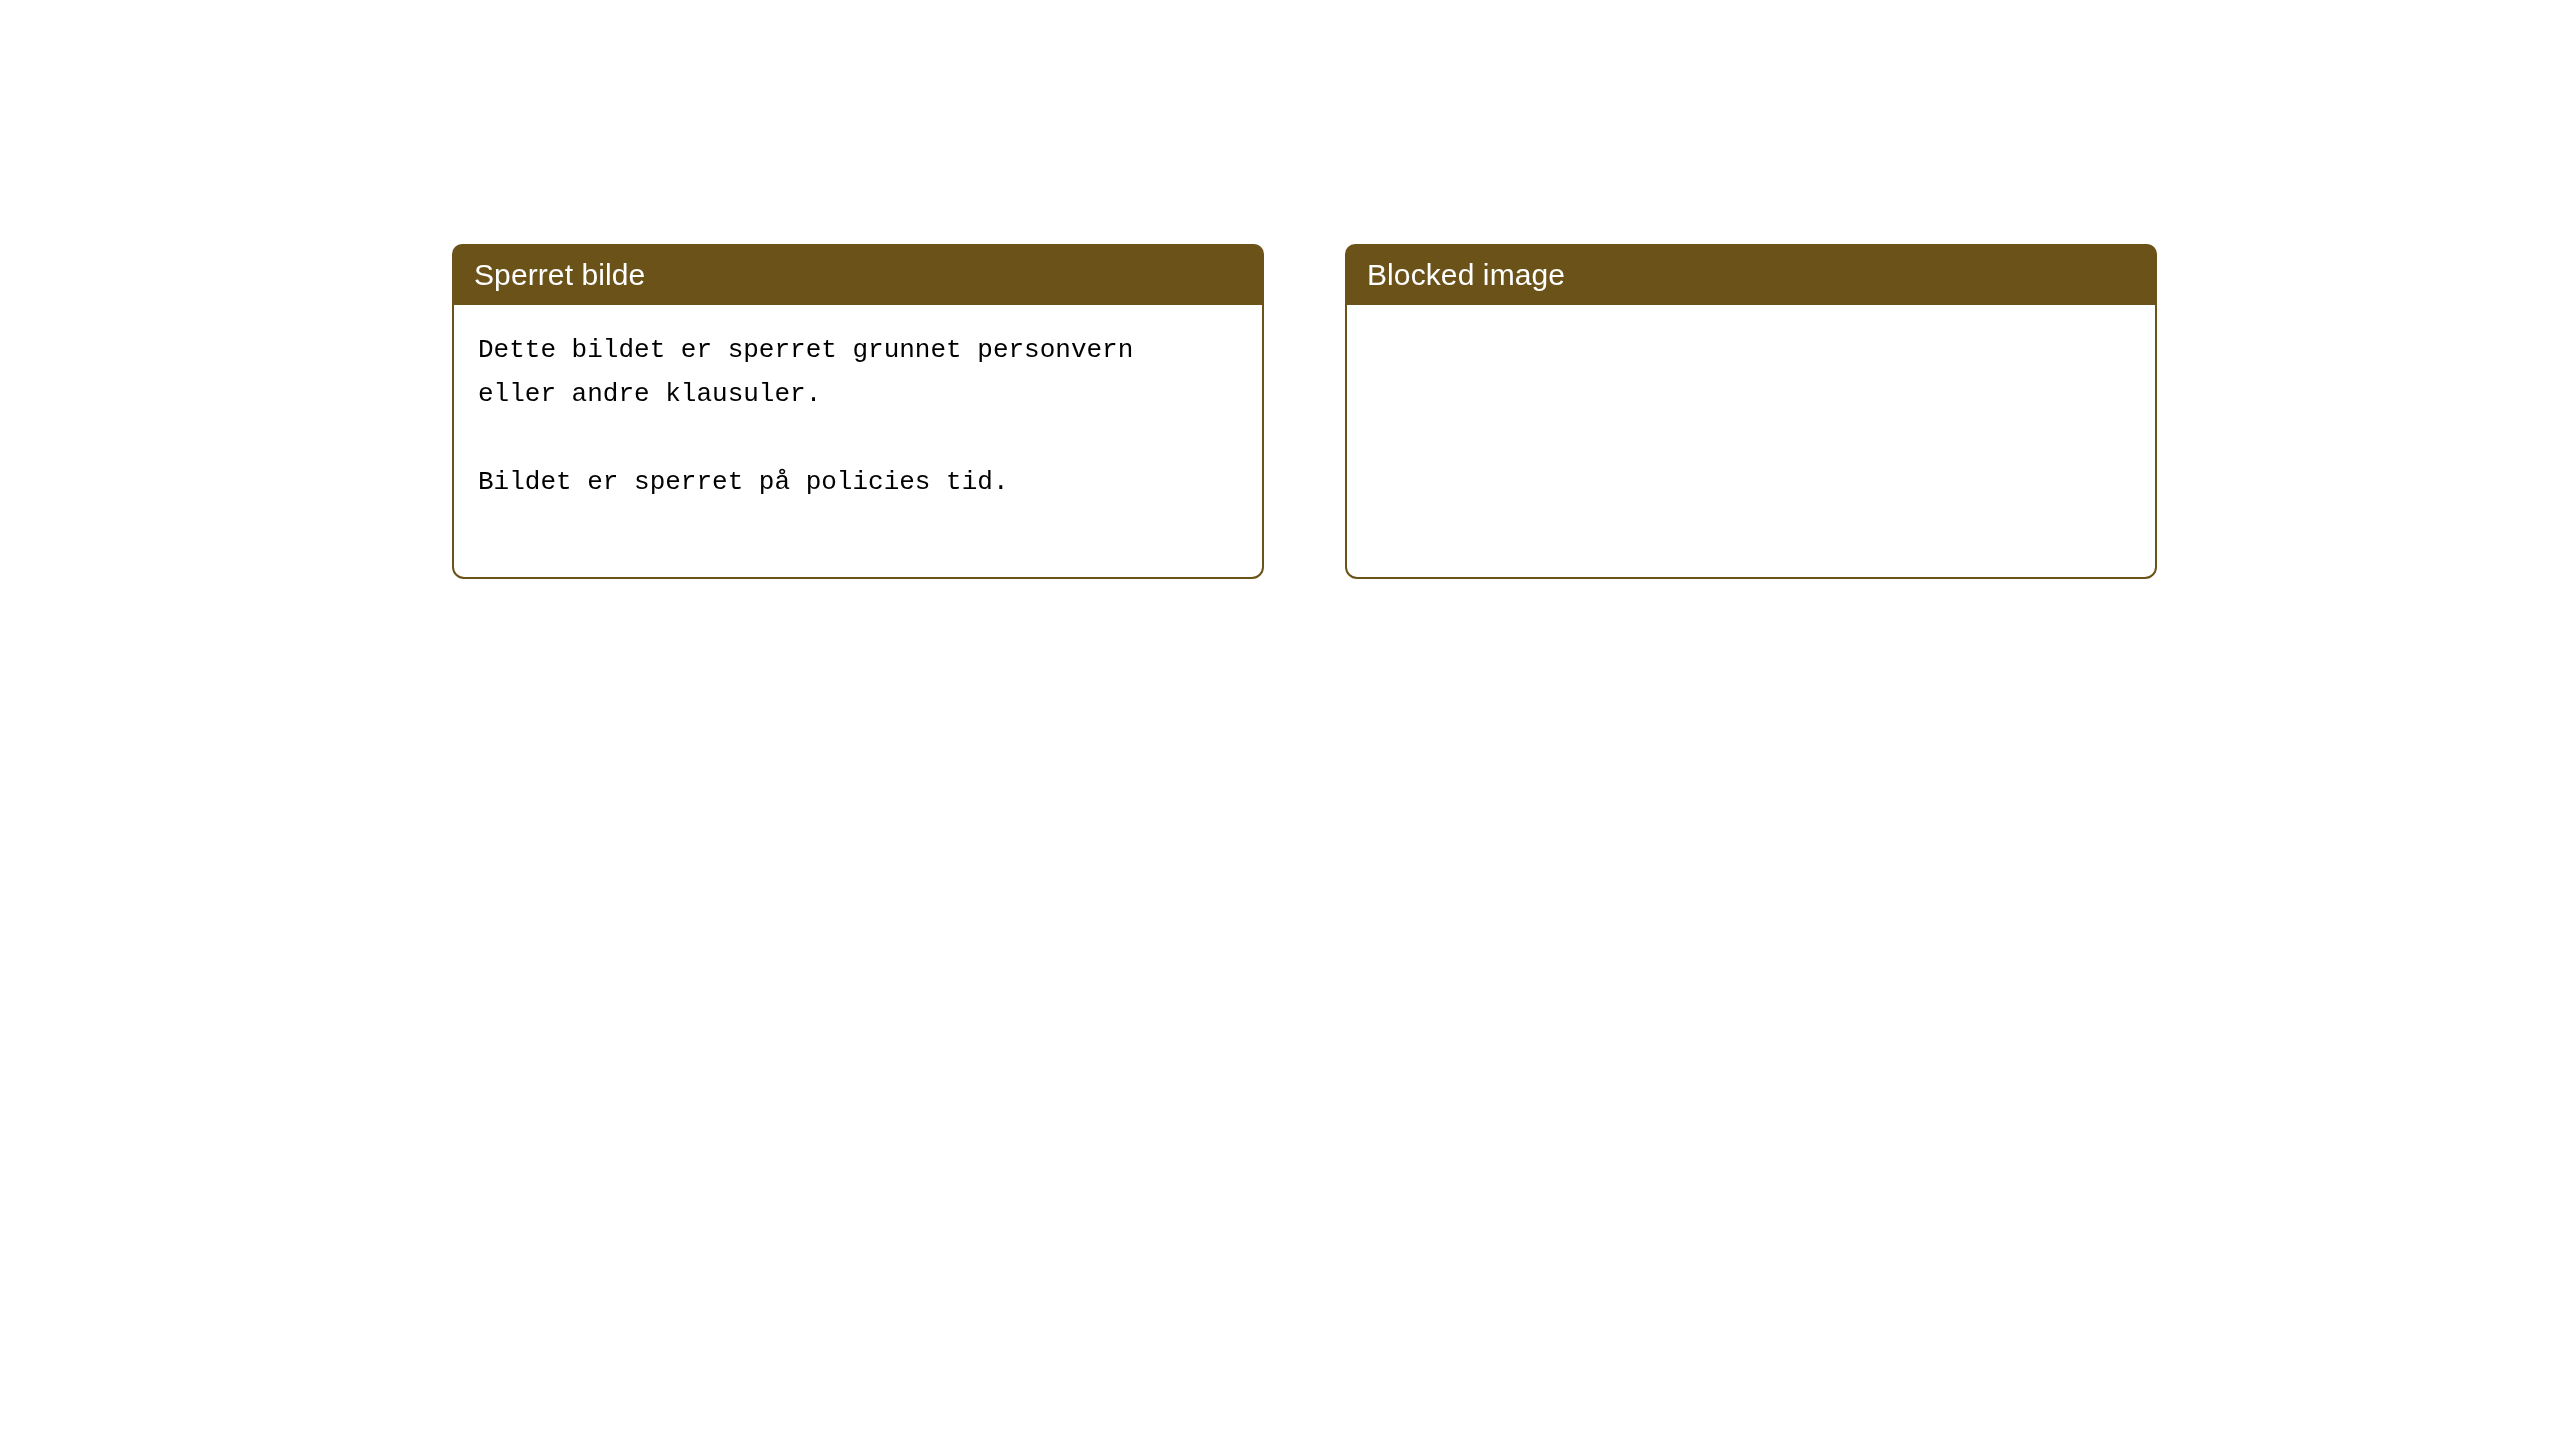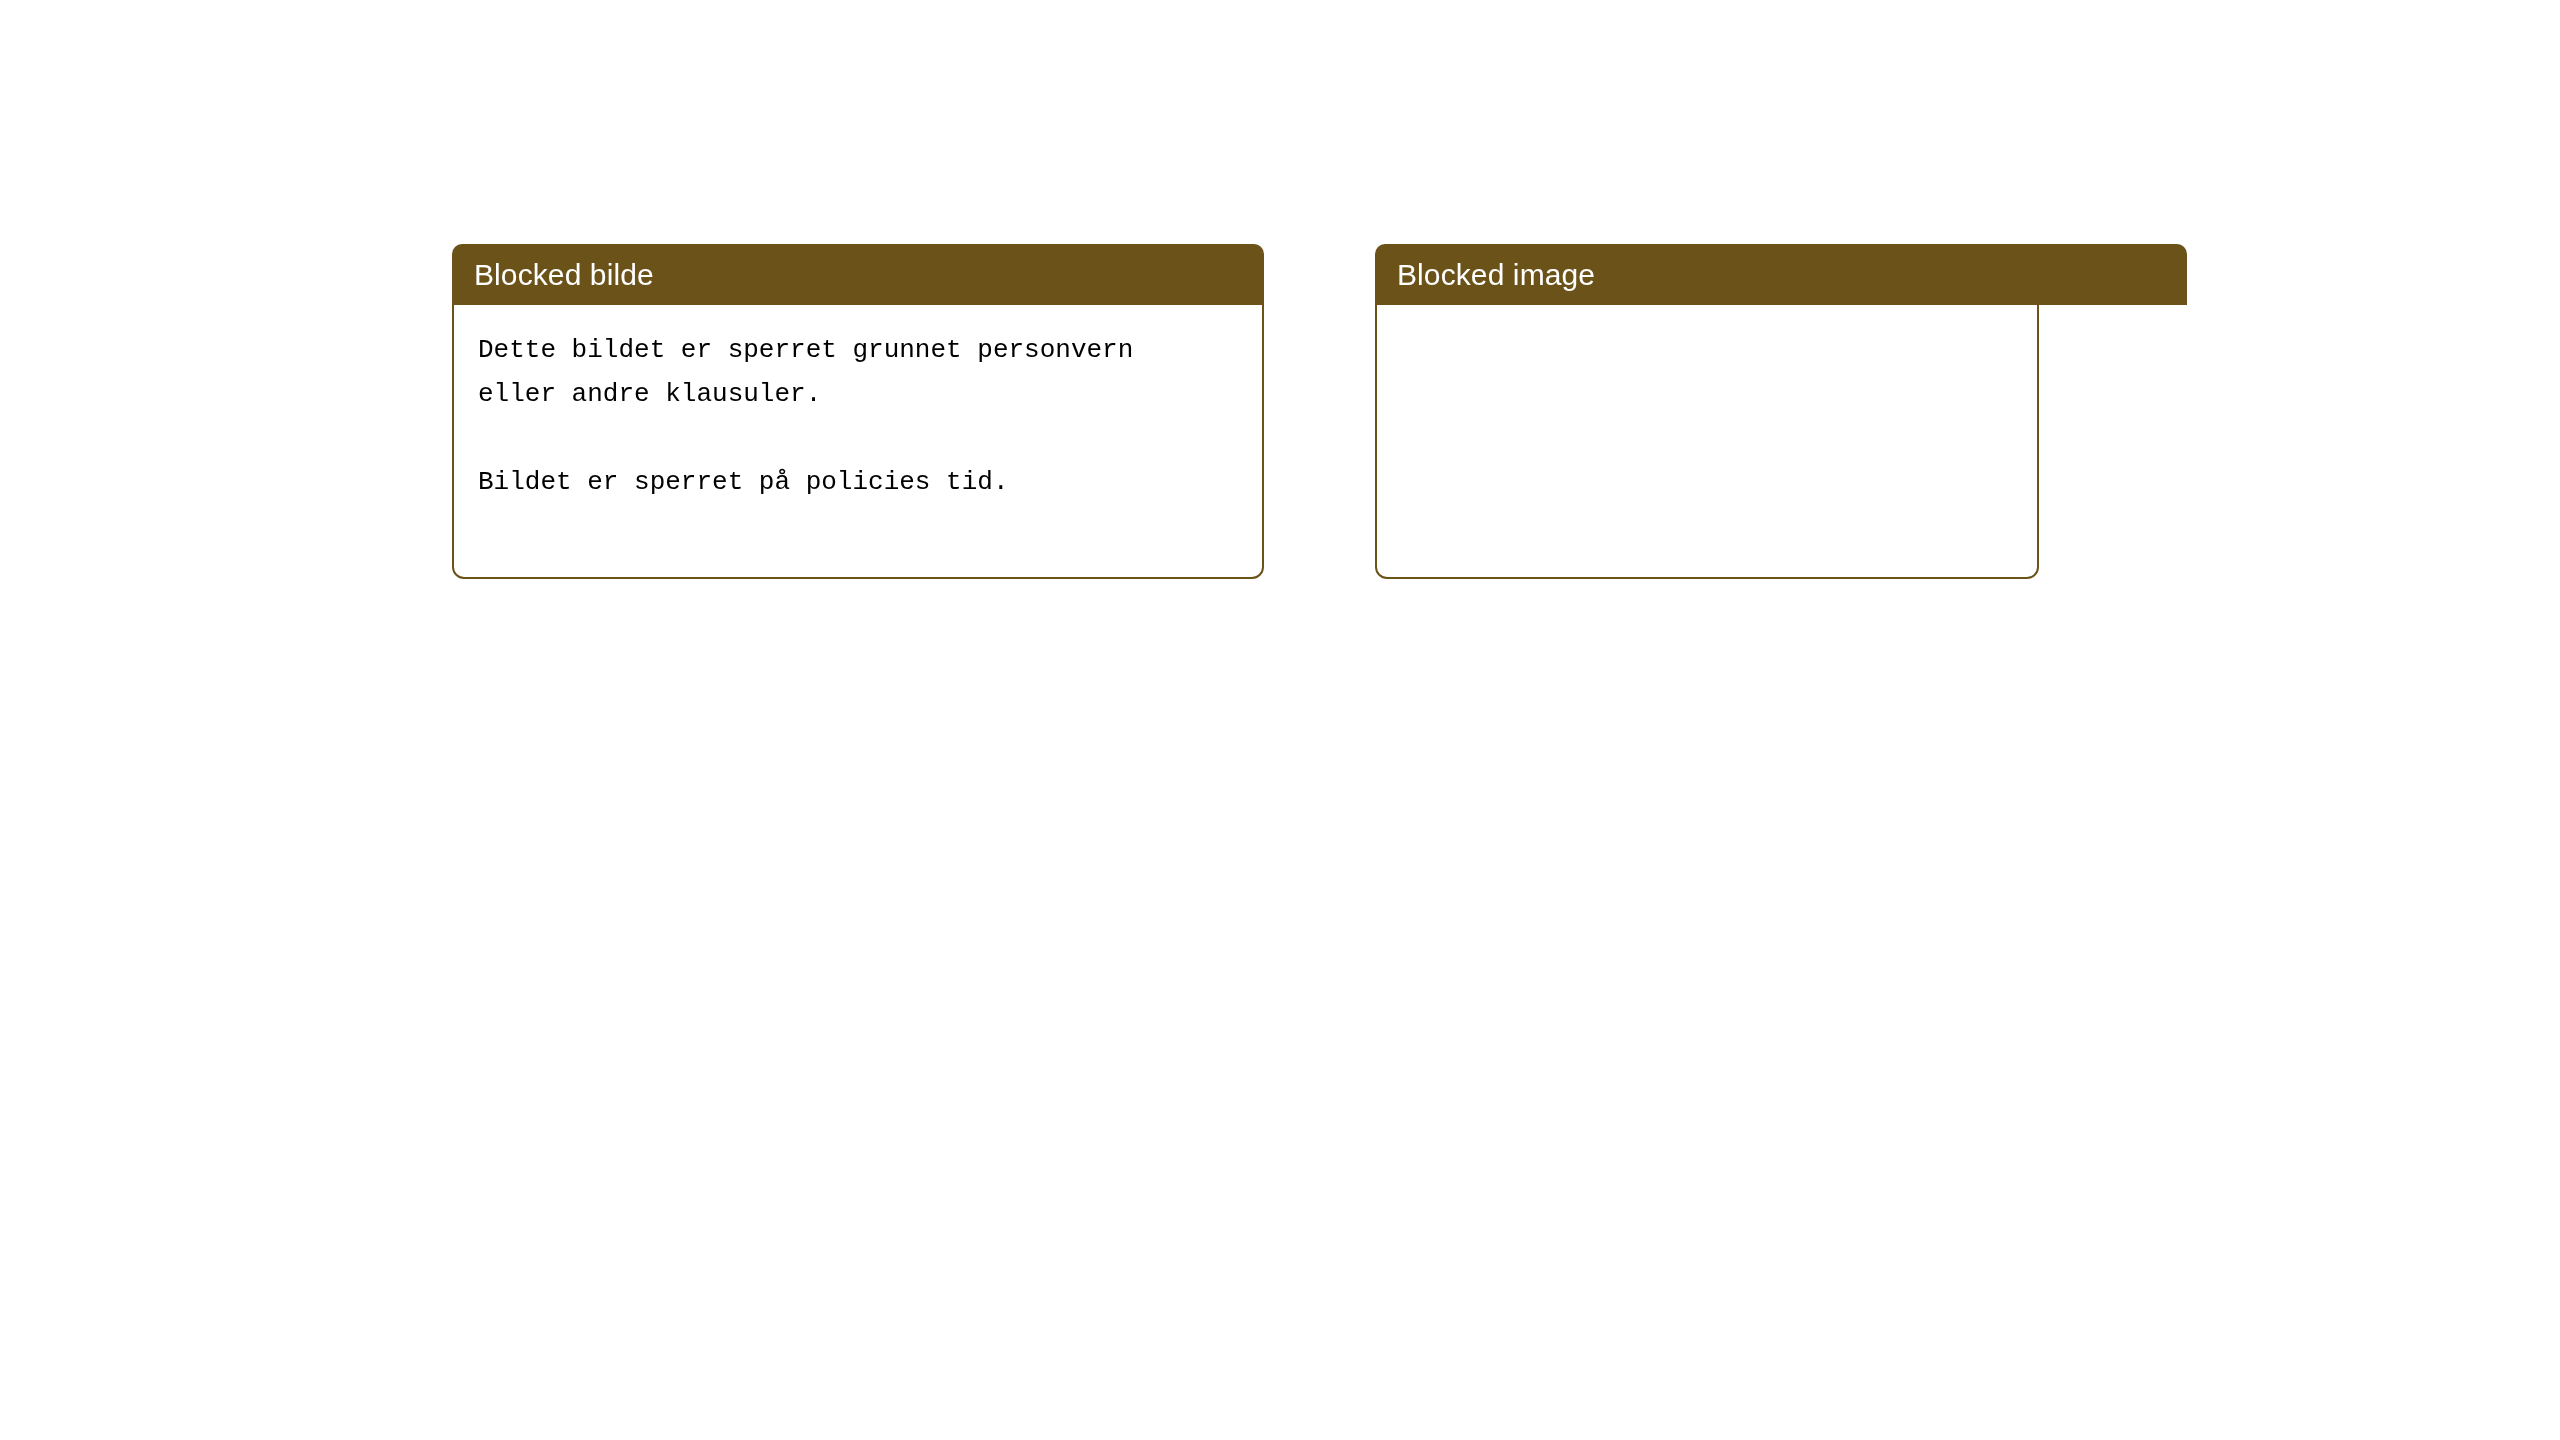--- a/index.html
+++ b/index.html
@@ -33,23 +33,23 @@
   }
 
   .panel-no {
     left: 452px;
     top: 246px;
     width: 812px;
     height: 333px;
   }
 
   .panel-en {
-    left: 1375px;
+    left: 1345px;
     top: 246px;
-    width: 664px;
+    width: 812px;
     height: 333px;
   }
 
   .panel-header {
     position: absolute;
     left: -2px;
     top: -4px;
     width: 812px;
     height: 61px;
     box-sizing: border-box;
@@ -93,21 +93,21 @@
     height: 44px;
   }
 </style>
 </head>
 <body>
 
 <div class="stage">
 
   <section class="panel panel-no">
     <div class="panel-header">
-      <span class="panel-title">Blocked bilde</span>
+      <span class="panel-title">Sperret bilde</span>
     </div>
     <div class="panel-body">
       <p class="panel-paragraph">Dette bildet er sperret grunnet personvern eller andre klausuler.</p>
       <div class="paragraph-gap"></div>
       <p class="panel-paragraph">Bildet er sperret på policies tid.</p>
     </div>
   </section>
 
   <section class="panel panel-en">
     <div class="panel-header">

